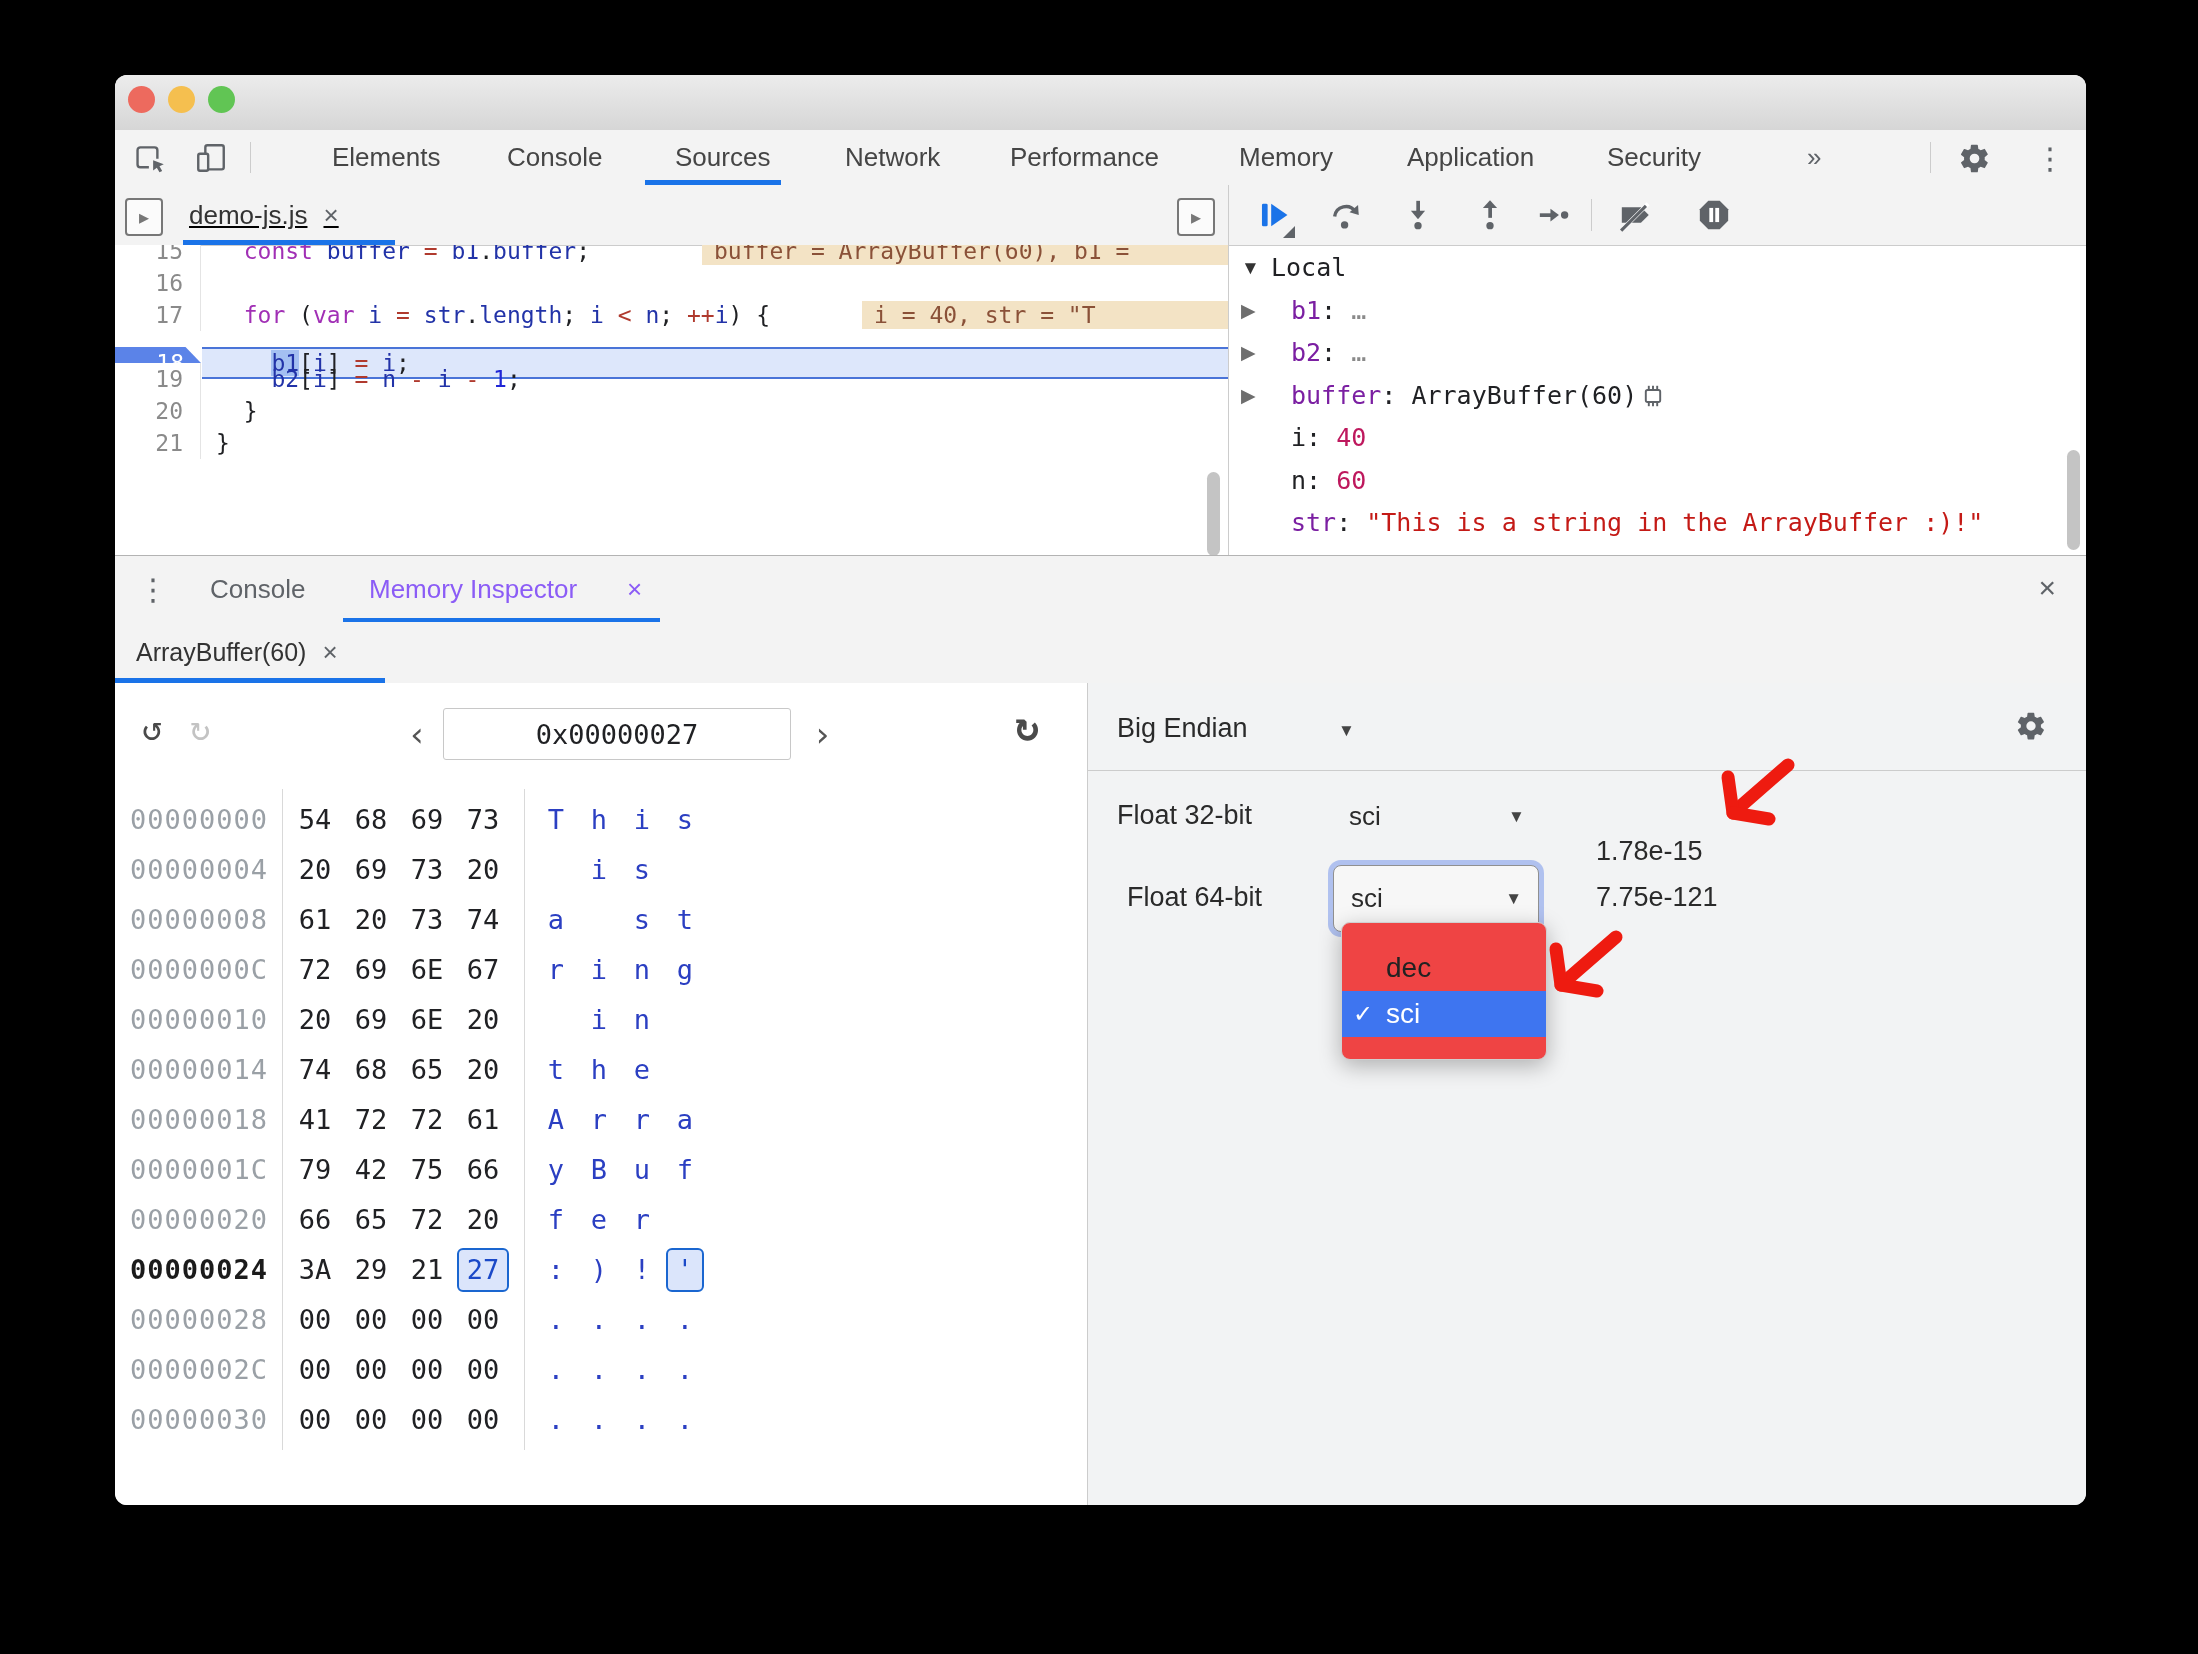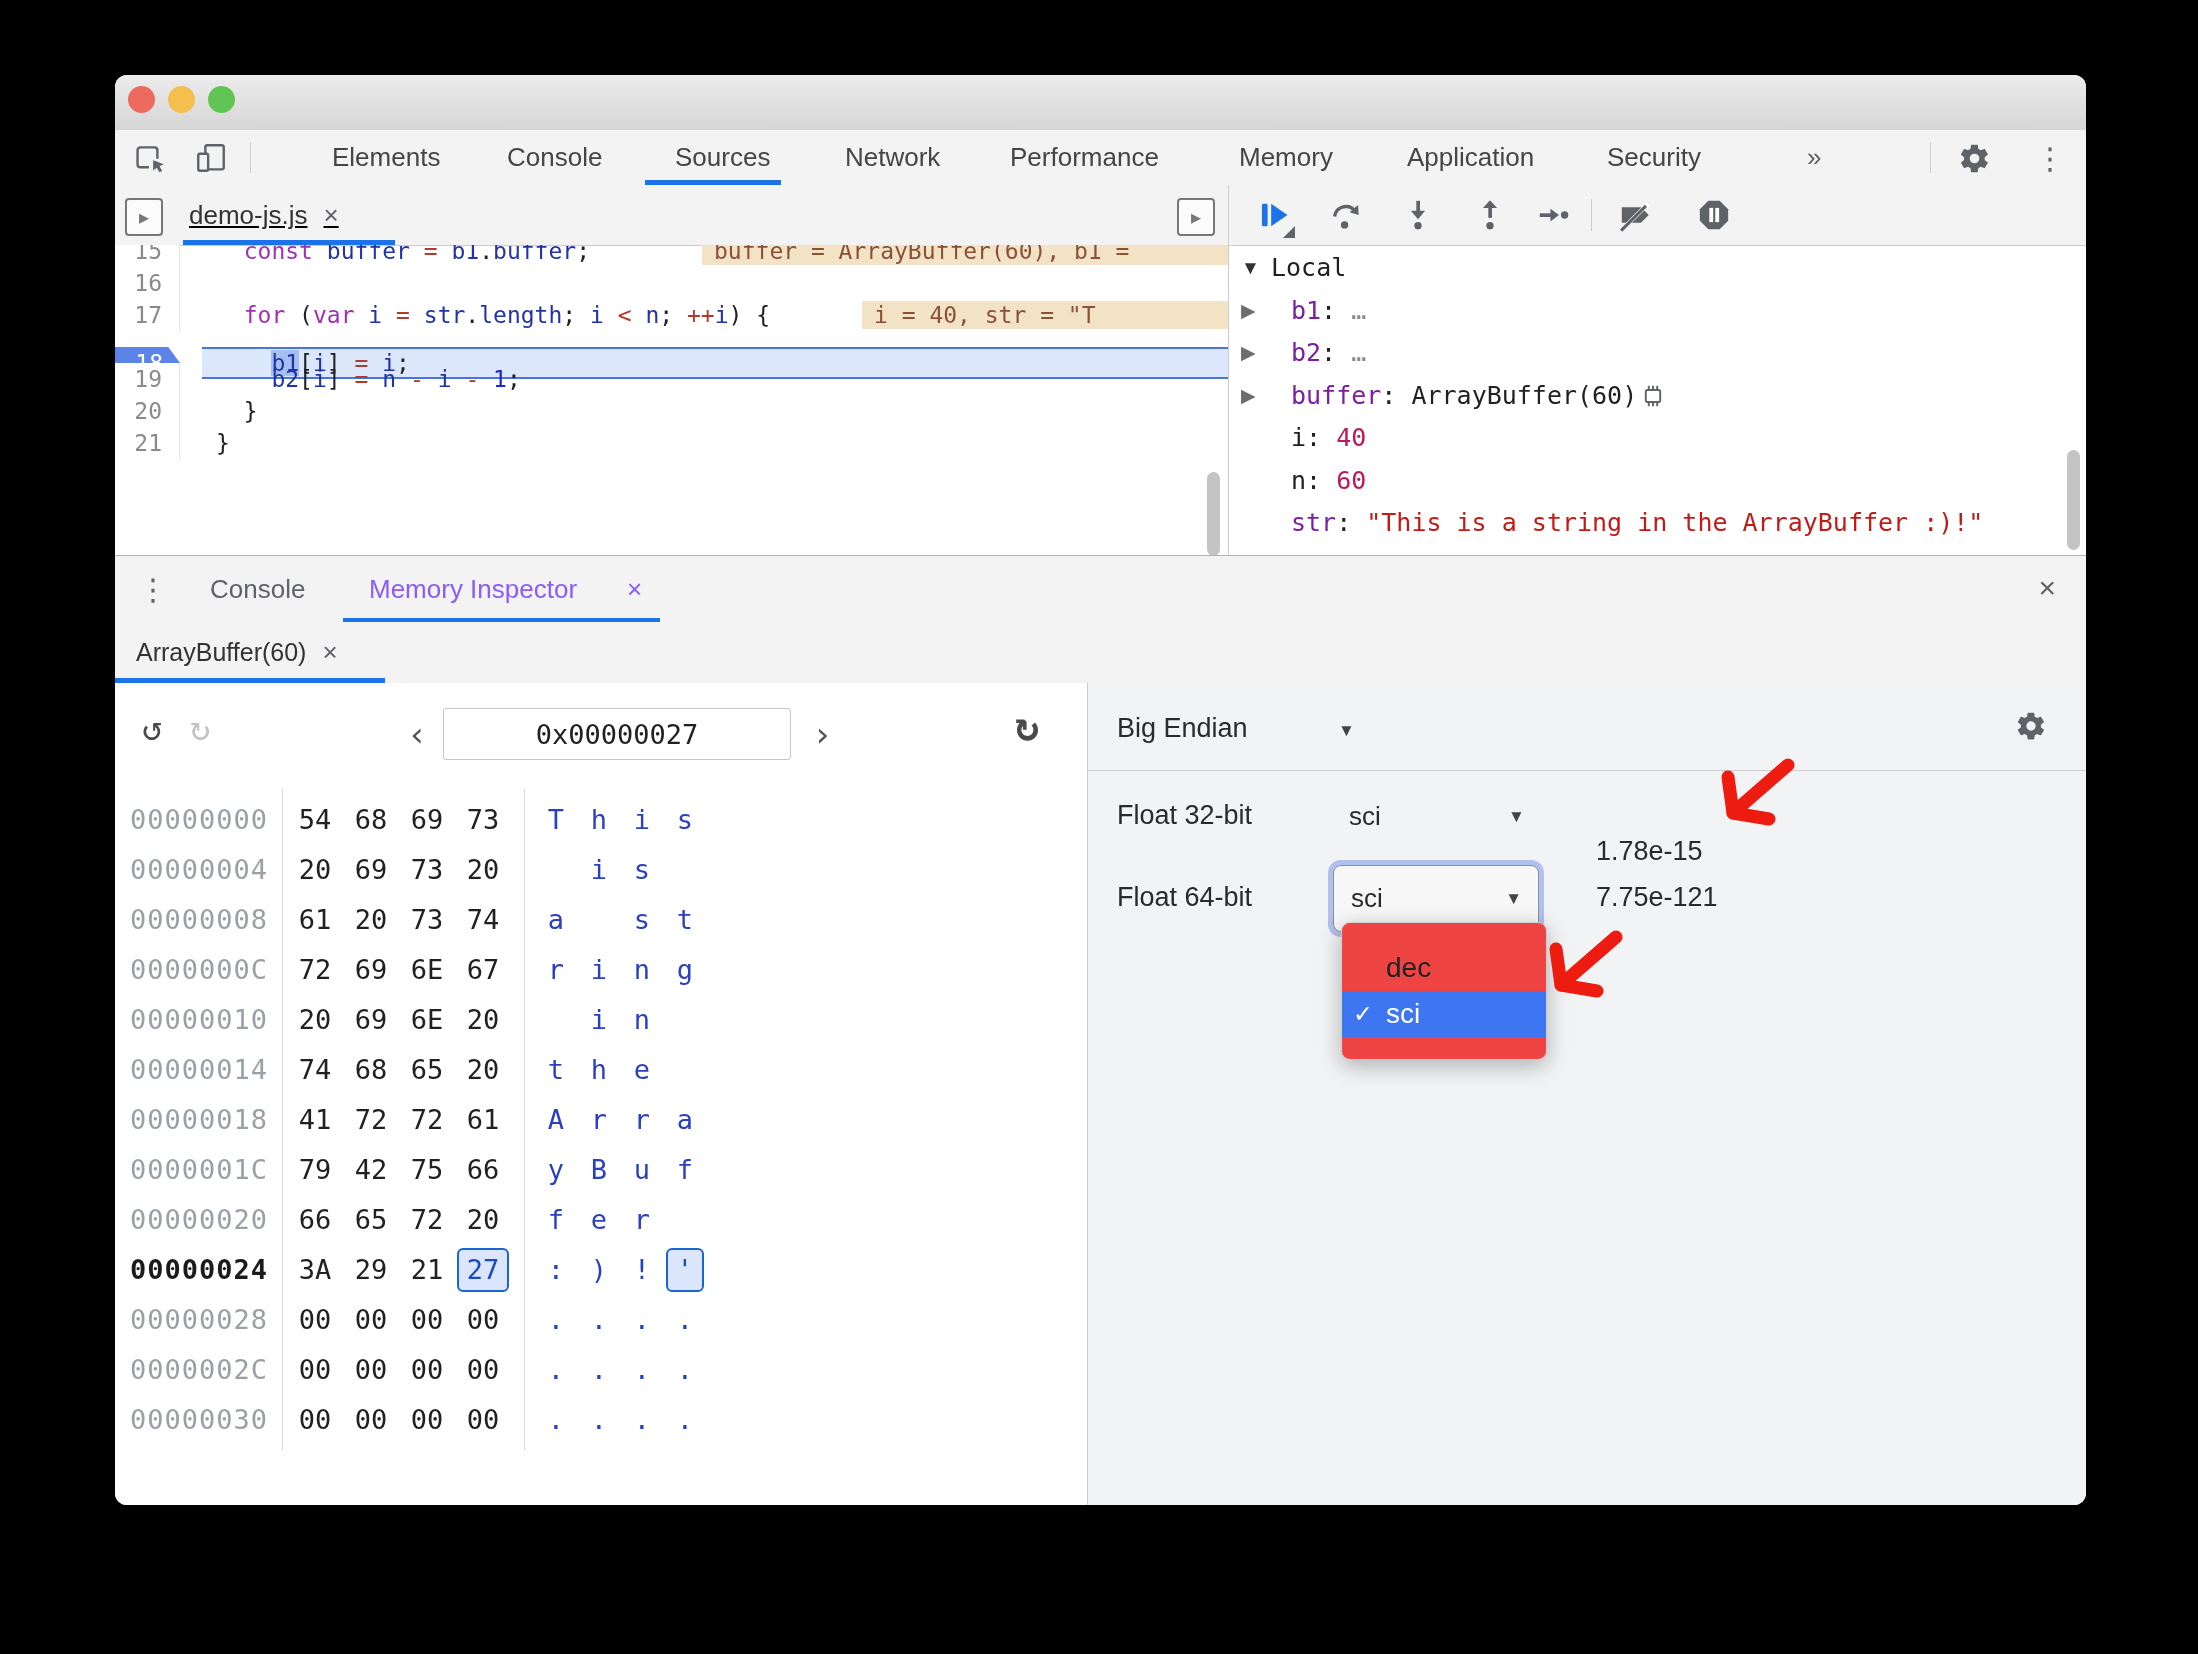--- a/index.html
+++ b/index.html
@@ -24,21 +24,21 @@
   #src-left{left:0;top:110px;width:1113px;height:370px;background:#fff;overflow:hidden;}
   #src-right{left:1113px;top:110px;width:858px;height:370px;background:#fff;border-left:1px solid #ccc;overflow:hidden;}
   #filetab-strip{left:0;top:0;width:1113px;height:60px;background:#f3f3f3;border-bottom:1px solid #ccc;}
   #filetab{position:absolute;left:60px;top:0;height:60px;padding:0 14px;display:flex;align-items:center;
            gap:16px;background:#f3f3f3;text-decoration:underline;}
   #filetab-underline{position:absolute;left:68px;width:212px;bottom:0;height:5px;background:#1a73e8;}
   .toggle-pane-icon{width:34px;height:34px;border:2px solid #777;border-radius:4px;display:flex;
                     align-items:center;justify-content:center;color:#777;font-size:20px;background:#fbfbfb;}
   #editor{left:0;top:60px;width:1113px;height:250px;overflow:hidden;}
   .code-line{position:absolute;left:0;right:0;height:32px;font-family:"DejaVu Sans Mono",monospace;font-size:23px;line-height:32px;white-space:pre;}
-  .gutter{position:absolute;left:0;width:65px;height:32px;color:#8a8a8a;text-align:right;padding-right:17px;box-sizing:border-box;border-right:1px solid #e4e4e4;background:#fff;}
+  .gutter{position:absolute;left:0;width:86px;height:32px;color:#8a8a8a;text-align:right;padding-right:17px;box-sizing:border-box;border-right:1px solid #e4e4e4;background:#fff;}
   .codecell{position:absolute;left:87px;right:0;height:32px;padding-left:14px;overflow:hidden;}
   .tk-kw{color:#a12fb5;} .tk-id{color:#2233a8;} .tk-op{color:#b03a2e;} .tk-num{color:#2026d6;}
   .tk-pl{color:#202124;}
   .tk-sel{color:#2233a8;background:#a4c0f2;}
   .exec .codecell{background:#dde7fb;border-top:2px solid #4a74d8;border-bottom:2px solid #4a74d8;height:28px;line-height:28px;}
   .exec .gutter{background:#5b83e8;color:#fff;border-right:none;
                 clip-path:polygon(0 0,82% 0,100% 50%,82% 100%,0 100%);}
   .annot{position:absolute;top:2px;bottom:2px;right:0;background:#f3e3c5;color:#8a5138;
          padding:0 12px;line-height:28px;white-space:pre;overflow:hidden;}
   .scroll-thumb{position:absolute;background:#c4c4c4;border-radius:8px;}
@@ -426,21 +426,21 @@
               <path fill="#5f6368" d="M19.4 13c.04-.32.06-.65.06-1s-.02-.68-.06-1l2.1-1.65a.5.5 0 0 0 .12-.64l-2-3.46a.5.5 0 0 0-.6-.22l-2.49 1a7.3 7.3 0 0 0-1.73-1l-.38-2.65A.5.5 0 0 0 13.92 2h-4a.5.5 0 0 0-.5.42L9.05 5.07c-.63.26-1.2.6-1.73 1l-2.49-1a.5.5 0 0 0-.6.22l-2 3.46a.5.5 0 0 0 .12.64L4.45 11c-.04.32-.06.65-.06 1s.02.68.06 1l-2.1 1.65a.5.5 0 0 0-.12.64l2 3.46c.14.24.42.34.6.22l2.49-1c.53.4 1.1.74 1.73 1l.37 2.65c.04.24.25.42.5.42h4c.25 0 .46-.18.5-.42l.37-2.65c.63-.26 1.2-.6 1.73-1l2.49 1c.24.1.5 0 .6-.22l2-3.46a.5.5 0 0 0-.12-.64L19.4 13zM12 15.5A3.5 3.5 0 1 1 12 8.5a3.5 3.5 0 0 1 0 7z"></path>
             </svg>
         </div>
       </div>
 
       <span class="vp-label" style="position:absolute;left:29px;top:117px;">Float 32-bit</span>
       <span class="vp-select-plain" style="position:absolute;left:261px;top:118px;">sci</span>
       <span class="sel-arrow" style="position:absolute;left:420px;top:124px;">▼</span>
       <span class="vp-label" style="position:absolute;left:508px;top:117px;margin-top:36px;">1.78e-15</span>
 
-      <span class="vp-label" style="position:absolute;left:29px;top:199px;">Float 64-bit</span>
+      <span class="vp-label" style="position:absolute;left:39px;top:199px;">Float 64-bit</span>
       <div id="f64-select">
         <span class="vp-select-plain" style="margin-left:17px;">sci</span>
         <span class="sel-arrow" style="position:absolute;right:16px;">▼</span>
       </div>
       <span class="vp-label" style="position:absolute;left:508px;top:199px;">7.75e-121</span>
 
       <div id="dropdown">
           <div class="dd-item">dec</div>
           <div class="dd-item selected"><span class="dd-check">✓</span>sci</div>
         </div>

